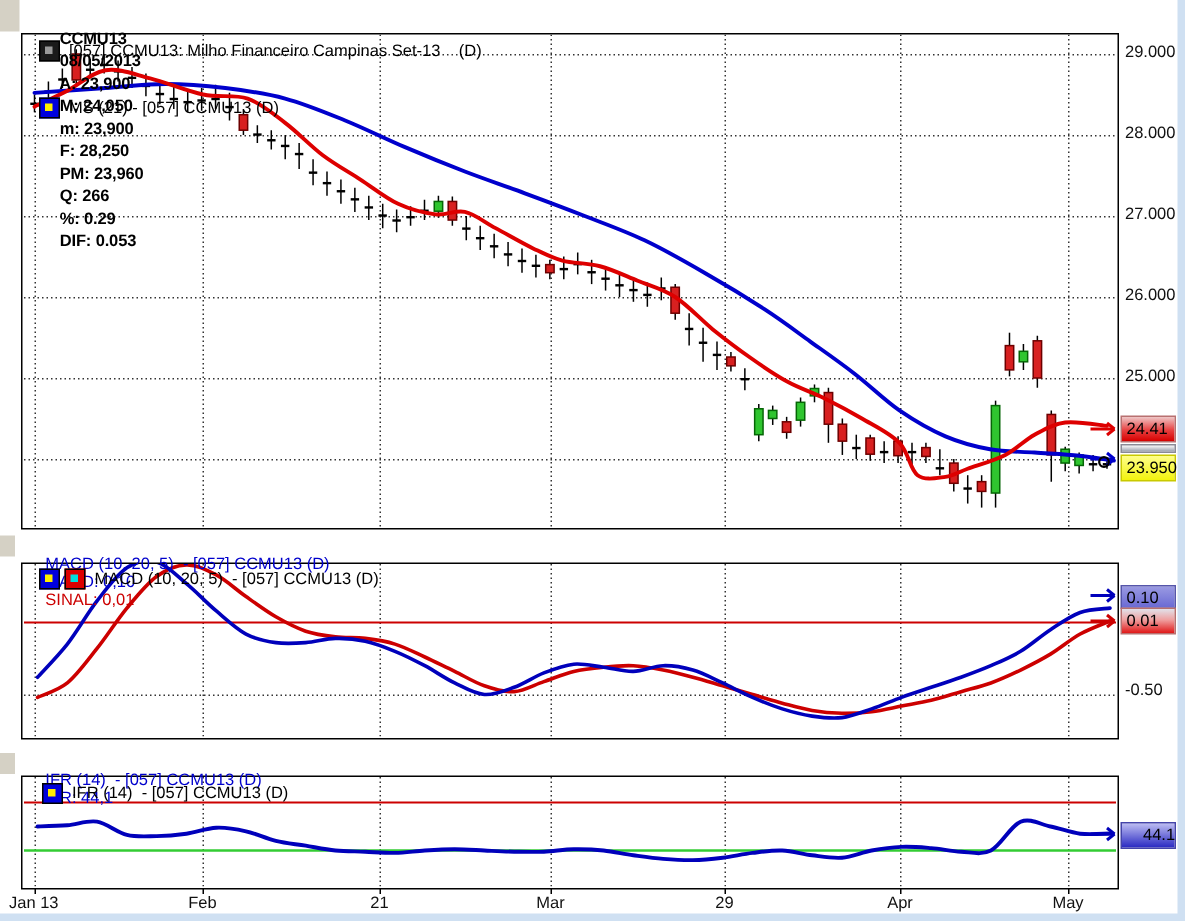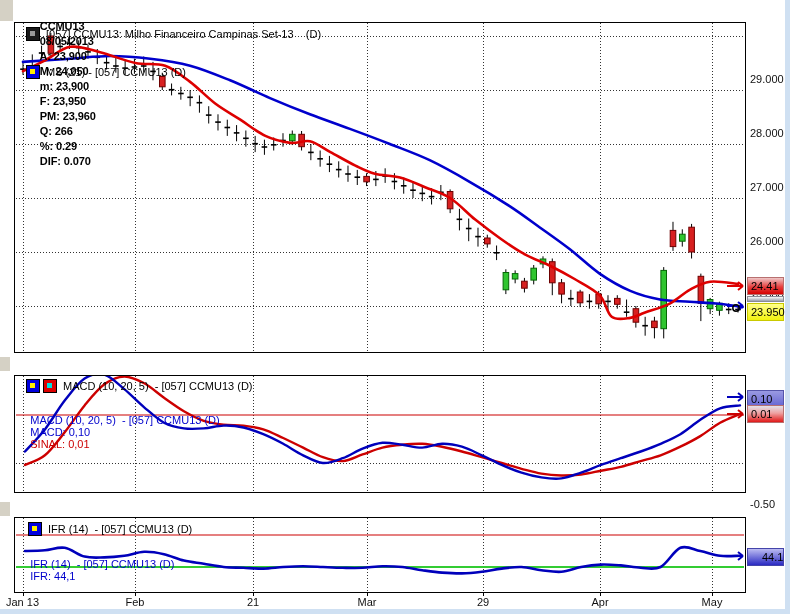--- a/index.html
+++ b/index.html
@@ -6,21 +6,21 @@
   .app{position:relative;width:790px;height:614px;background:#fff;overflow:hidden;
        font-family:"Liberation Sans",sans-serif;}
   .beige{position:absolute;background:#d5d1c5;z-index:1;}
   .edge{position:absolute;background:#cfe0f2;z-index:5;}
   .hdr{position:absolute;left:28px;top:4px;height:15px;line-height:15px;z-index:3;
        font-size:11px;font-weight:bold;color:#000;white-space:pre;letter-spacing:-0.1px;}
   .hdr span{margin-right:10px;}
   .hdr span:first-child{margin-right:16px;}
   #chart-svg{position:absolute;left:0;top:0;z-index:2;}
   .grid{stroke:#333;stroke-width:1;stroke-dasharray:1 2;}
-  .lbl{position:absolute;font-size:11px;color:#111;white-space:pre;z-index:3;margin-top:44px;}
+  .lbl{position:absolute;font-size:11px;color:#111;white-space:pre;z-index:3;}
   .blue{color:#0000cc;} .redtxt{color:#cc0000;}
   .legend{position:absolute;display:flex;align-items:center;z-index:3;font-size:11px;color:#000;white-space:pre;}
   .mk{display:inline-block;width:12px;height:12px;border:1px solid #000;position:relative;margin-right:6px;flex:0 0 auto;}
   .mk i{position:absolute;left:3px;top:3px;width:5px;height:5px;display:block;}
   .mk-black{background:#1a1a1a;} .mk-black i{background:#9a9a9a;}
   .mk-red{background:#dd0000;} .mk-red i{background:#00dddd;}
   .mk-blue{background:#0000dd;} .mk-blue i{background:#ffee00;}
   .badge{position:absolute;left:747px;width:37px;height:18px;line-height:17px;font-size:11px;
          color:#000;padding-left:3px;box-sizing:border-box;z-index:4;border:1px solid #999;}
   .b-ma7{background:linear-gradient(180deg,#eec6c6 0%,#e84040 55%,#d60000 100%);border-color:#b87070;}
@@ -42,25 +42,25 @@
   <div class="beige" style="left:0;top:502px;width:10px;height:14px;"></div>
   <div class="edge" style="left:785px;top:0;width:5px;height:614px;"></div>
   <div class="edge" style="left:0;top:609px;width:790px;height:5px;"></div>
 
   <div class="hdr">
     <span>CCMU13</span>
     <span>08/05/2013</span>
     <span>A: 23,900</span>
     <span>M: 24,050</span>
     <span>m: 23,900</span>
-    <span>F: 23,950</span>
+    <span>F: 28,250</span>
     <span>PM: 23,960</span>
     <span>Q: 266</span>
     <span>%: 0.29</span>
-    <span>DIF: 0.070</span>
+    <span>DIF: 0.053</span>
   </div>
 
   <svg id="chart-svg" width="790" height="614">
     <defs>
       <clipPath id="clip-main">
           <rect x="15" y="23" width="730" height="329"></rect>
         </clipPath>
       <clipPath id="clip-macd">
           <rect x="15" y="376" width="730" height="115"></rect>
         </clipPath>

